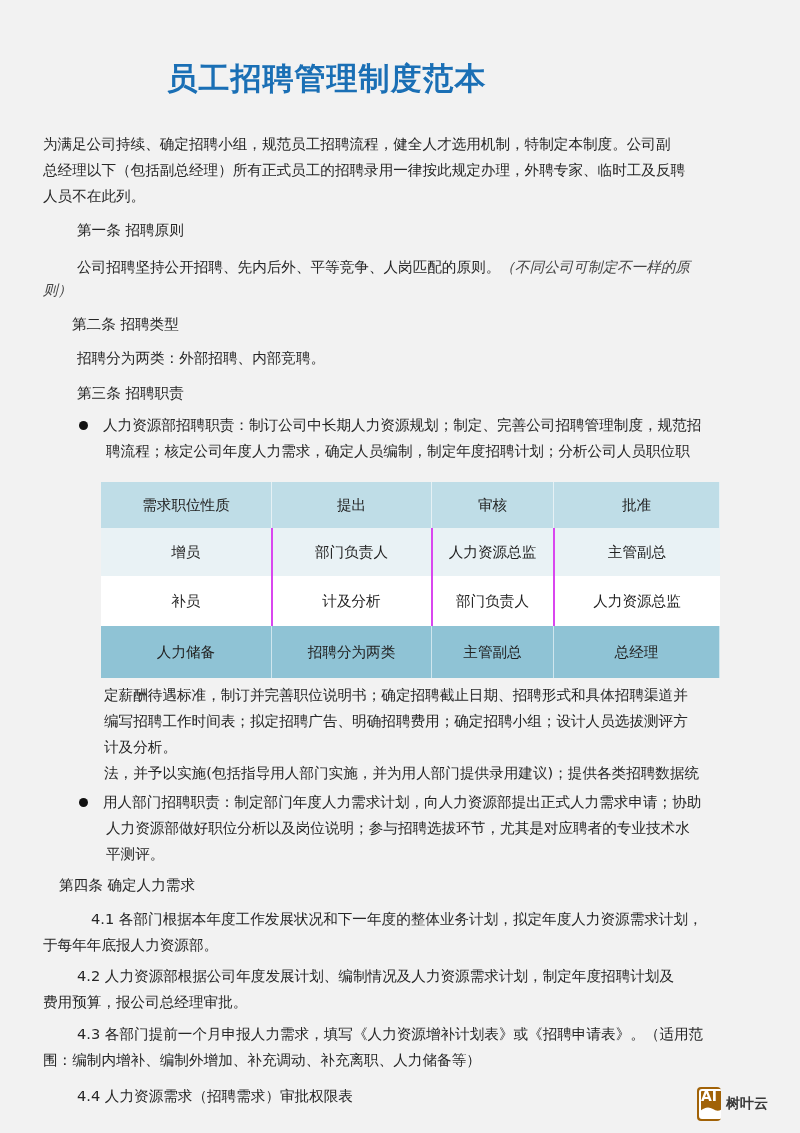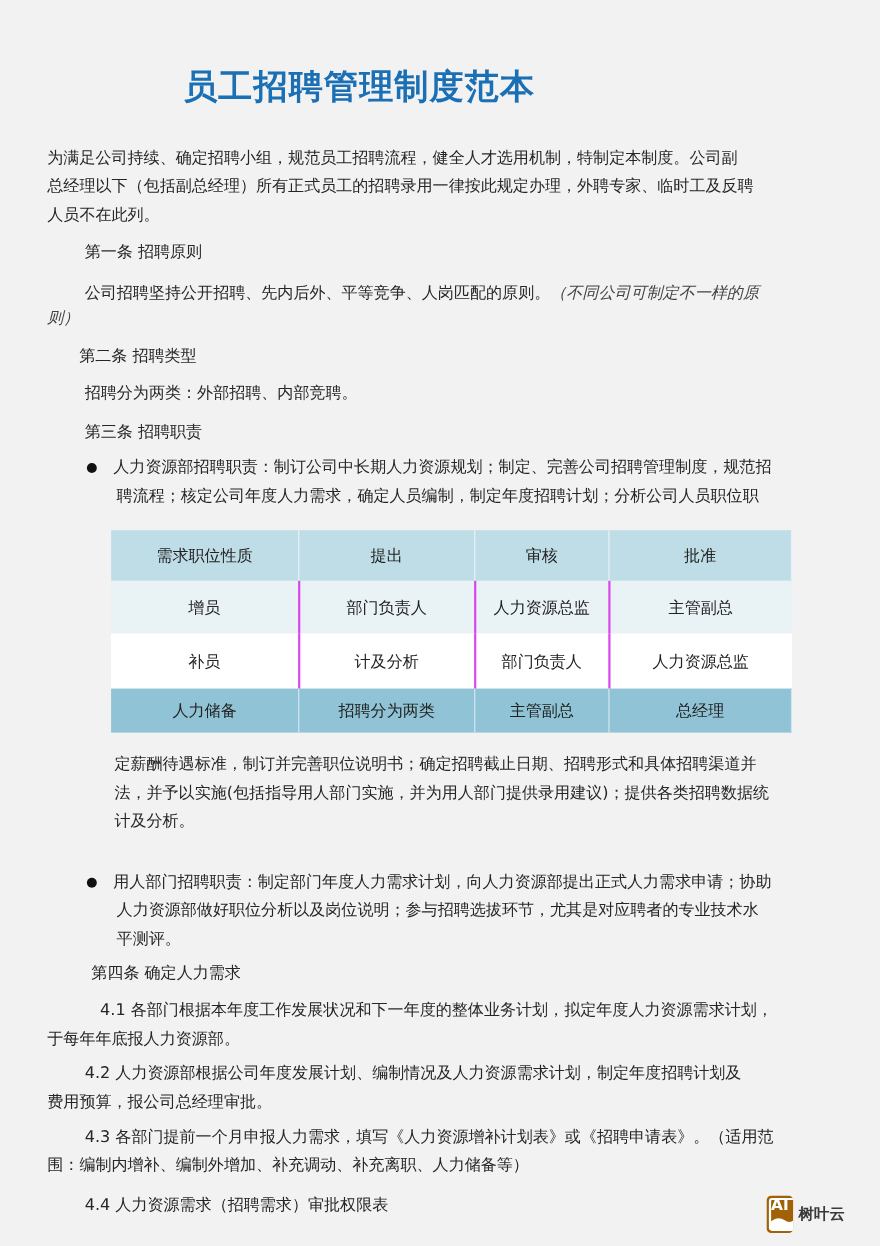--- a/index.html
+++ b/index.html
@@ -28,21 +28,21 @@
       position: absolute; left: 101px; top: 482px; width: 619px;
       border-collapse: collapse; font-size: 14.6px; color: #222;
     }
     table.approval td {
       text-align: center; padding: 0; border-right: 2px solid #d946ef;
     }
     table.approval td:last-child { border-right: none; }
     table.approval tr.h td { background: #bfdde7; height: 46px; border-right: 1px solid #e6f1f5; }
     table.approval tr.r1 td { background: #e9f2f5; height: 48px; }
     table.approval tr.r2 td { background: #ffffff; height: 50px; }
-    table.approval tr.r3 td { background: #8fc3d5; height: 40px; border-right: 1px solid #cfe6ee; }
+    table.approval tr.r3 td { background: #8fc3d5; height: 52px; border-right: 1px solid #cfe6ee; }
     .watermark {
       position: absolute; left: 697px; top: 1087px; display: flex; align-items: center;
     }
     .wm-icon {
       width: 24px; height: 34px; border-radius: 4px; background: #a16207;
       position: relative; overflow: hidden;
     }
     .wm-icon .ai {
       position: absolute; left: 4px; top: 1px; color: #fff; font-weight: bold;
       font-size: 14px; font-family: "DejaVu Sans", sans-serif;
@@ -101,32 +101,33 @@
     <td>人力储备</td>
     <td>招聘分为两类</td>
     <td>主管副总</td>
     <td>总经理</td>
   </tr>
 </tbody>
   </table>
 
 <div class="p" style="left:104px; top:682px;">
   <span class="line">定薪酬待遇标准，制订并完善职位说明书；确定招聘截止日期、招聘形式和具体招聘渠道并</span>
+  <span class="line">编写招聘工作时间表；拟定招聘广告、明确招聘费用；确定招聘小组；设计人员选拔测评方</span>
+  <span class="line">计及分析。</span>
   <span class="line">法，并予以实施(包括指导用人部门实施，并为用人部门提供录用建议)；提供各类招聘数据统</span>
-  <span class="line">计及分析。</span>
 </div>
 
 <div class="bullet" style="left:79px; top:798px;"></div>
 <div class="p" style="left:103px; top:789px;">
   <span class="line">用人部门招聘职责：制定部门年度人力需求计划，向人力资源部提出正式人力需求申请；协助</span>
   <span class="line" style="margin-left:3px;">人力资源部做好职位分析以及岗位说明；参与招聘选拔环节，尤其是对应聘者的专业技术水</span>
   <span class="line" style="margin-left:3px;">平测评。</span>
 </div>
 
-<div class="p" style="left:83px; top:872px;text-align:center;">第四条  确定人力需求</div>
+<div class="p" style="left:59px; top:872px;text-align:center;">第四条  确定人力需求</div>
 
 <div class="p" style="left:43px; top:906px;">
   <span class="line" style="margin-left:48px;">4.1  各部门根据本年度工作发展状况和下一年度的整体业务计划，拟定年度人力资源需求计划，</span>
   <span class="line">于每年年底报人力资源部。</span>
 </div>
 <div class="p" style="left:43px; top:963px;">
   <span class="line" style="margin-left:34px;">4.2  人力资源部根据公司年度发展计划、编制情况及人力资源需求计划，制定年度招聘计划及</span>
   <span class="line">费用预算，报公司总经理审批。</span>
 </div>
 <div class="p" style="left:43px; top:1021px;">

